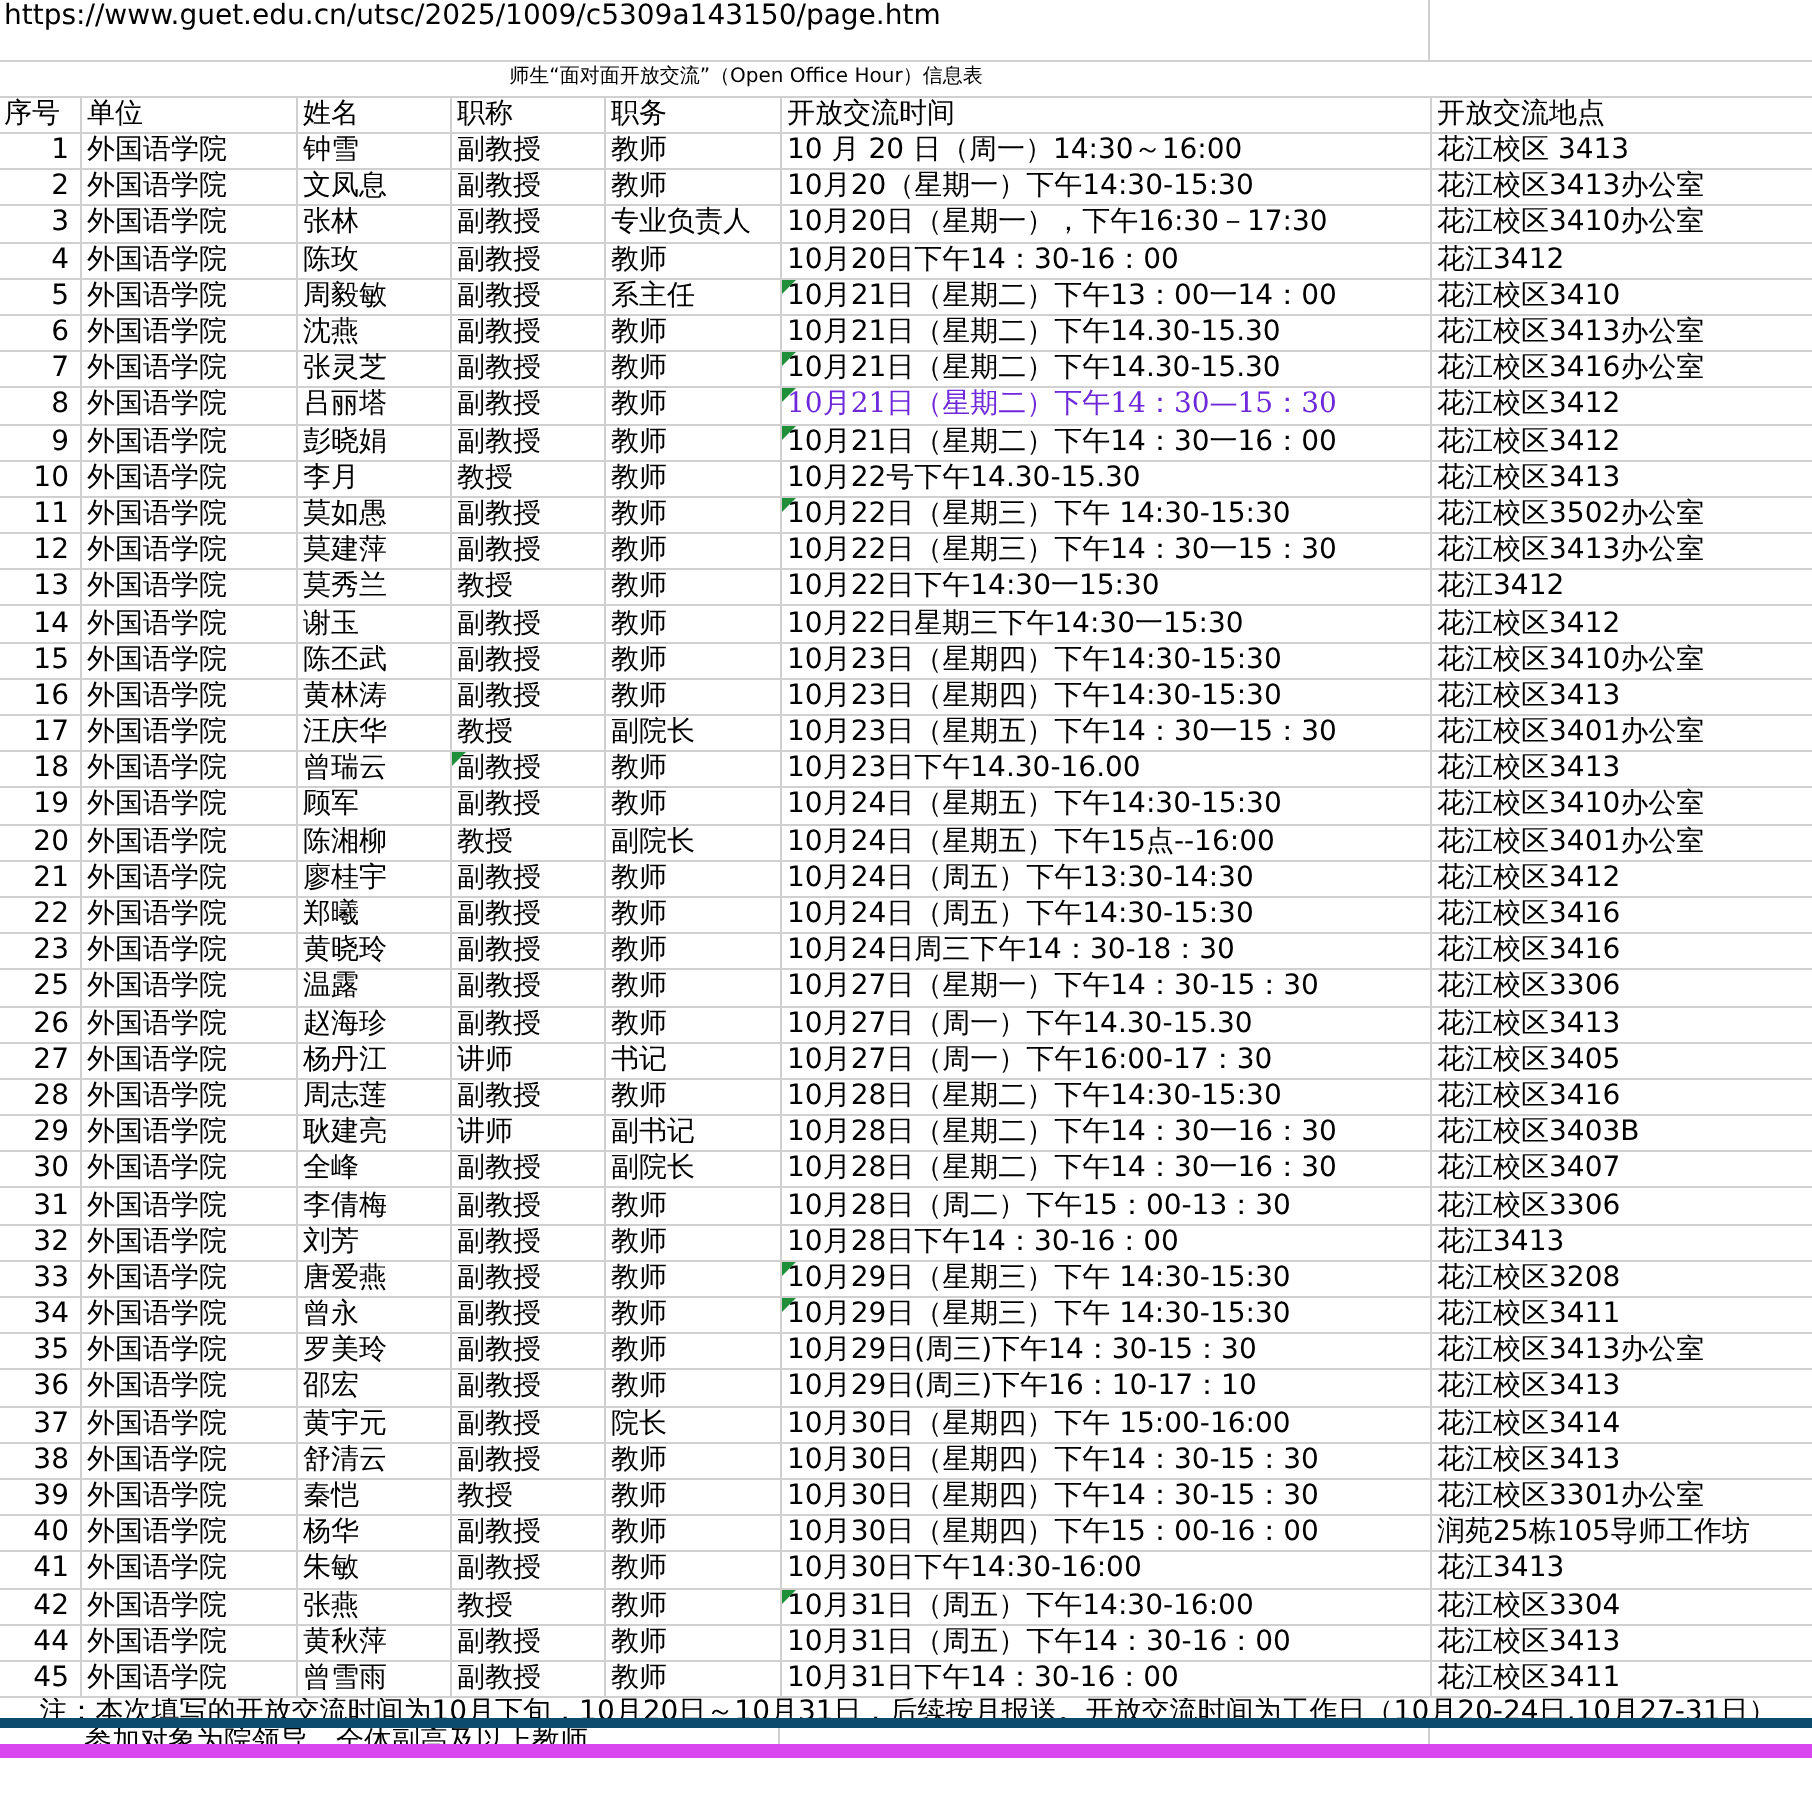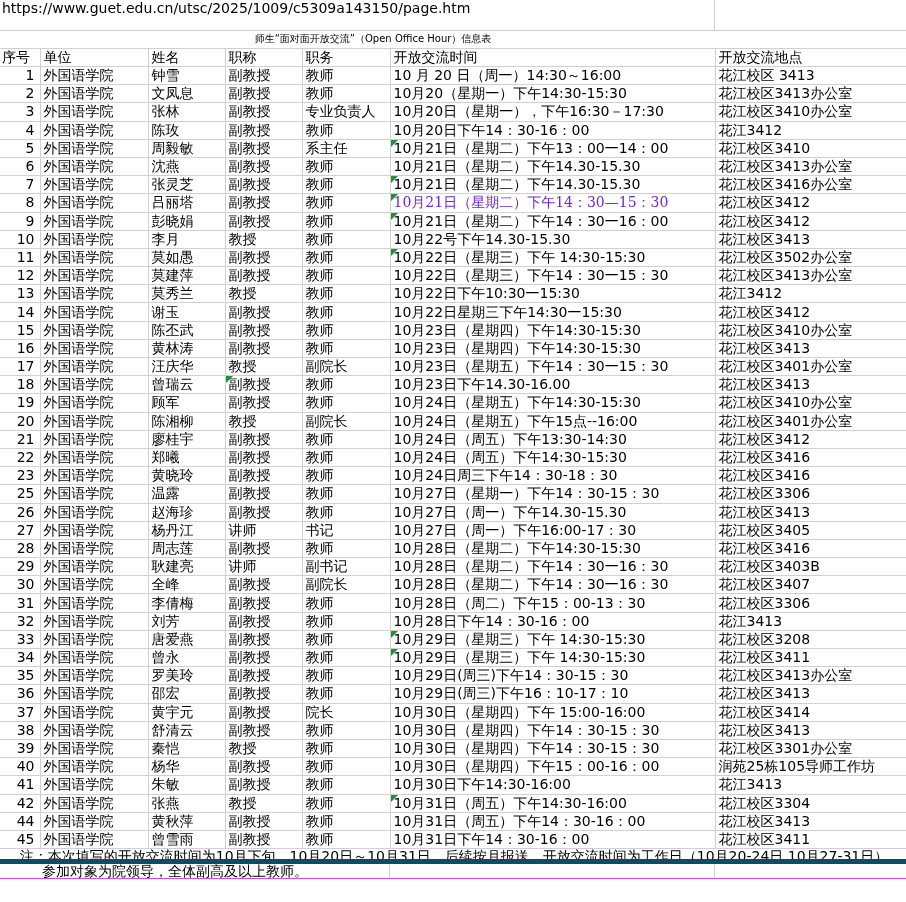--- a/index.html
+++ b/index.html
@@ -33,21 +33,21 @@
   td.num,th.num{text-align:right;padding-right:5px;padding-left:0;}
   td:last-child,th:last-child{border-right:none;}
   td.faded{color:#6d28d9;font-family:"DejaVu Serif",serif;}
   .marker{
     position:absolute;top:0;left:0;width:0;height:0;
     border-top:7px solid #1f8f3a;
     border-right:7px solid transparent;
   }
   
   .note1{height:15px;line-height:14px;border-bottom:5px solid #0c4a6e;box-sizing:border-box;white-space:nowrap;overflow:hidden;padding-left:2px;font-size:14px;text-align:center;}
-  .note2{display:flex;height:15px;line-height:14px;border-bottom:1px solid #d946ef;box-sizing:border-box;font-size:14px;}
+  .note2{display:flex;height:15px;line-height:14px;border-bottom:7px solid #d946ef;box-sizing:border-box;font-size:14px;}
   .note2-text{width:390px;box-sizing:border-box;border-right:1px solid #d0d0d0;padding-left:42px;white-space:nowrap;overflow:hidden;}
   .note2-mid{width:325px;box-sizing:border-box;border-right:1px solid #d0d0d0;}
   .note2-end{flex:1;}
 </style>
 </head>
 <body>
 
 <div class="page">
 
   <div class="url-row">
@@ -186,21 +186,21 @@
           <td>教师</td>
           <td>10月22日（星期三）下午14：30一15：30</td>
           <td>花江校区3413办公室</td>
         </tr>
         <tr>
           <td class="num">13</td>
           <td>外国语学院</td>
           <td>莫秀兰</td>
           <td>教授</td>
           <td>教师</td>
-          <td>10月22日下午10:30一15:30</td>
+          <td>10月22日下午14:30一15:30</td>
           <td>花江3412</td>
         </tr>
         <tr>
           <td class="num">14</td>
           <td>外国语学院</td>
           <td>谢玉</td>
           <td>副教授</td>
           <td>教师</td>
           <td>10月22日星期三下午14:30一15:30</td>
           <td>花江校区3412</td>

